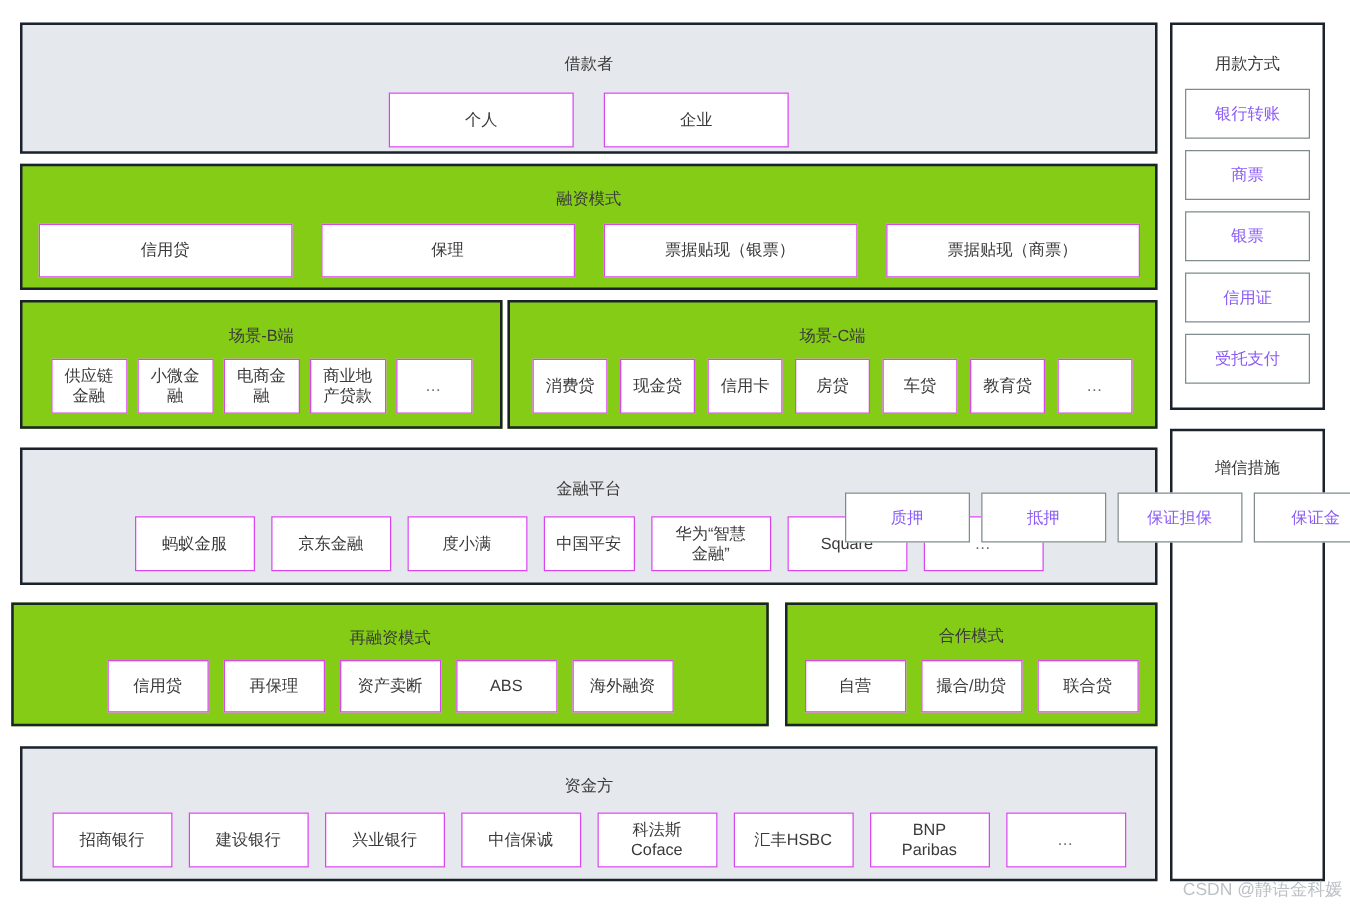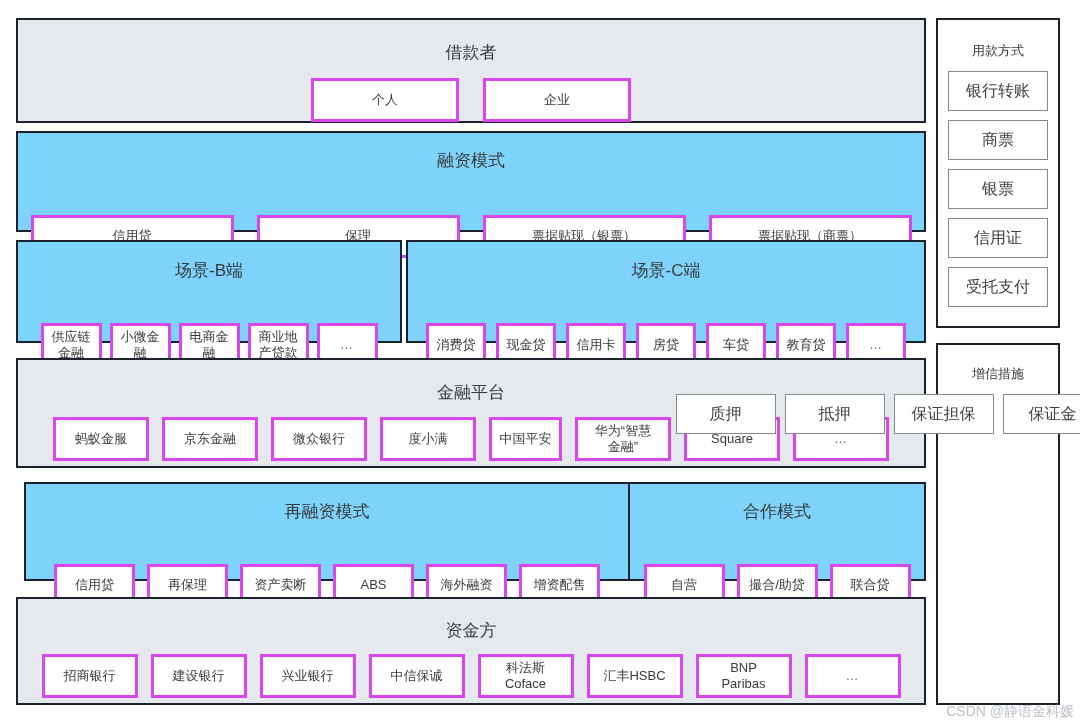--- a/index.html
+++ b/index.html
@@ -18,41 +18,41 @@
 
   
   .group {
     position: absolute;
     border: 2px solid #1b222c;
     display: flex;
     flex-direction: column;
     align-items: center;
   }
   .group.shaded { background: #e5e9ed; }
-  .group.plain  { background: #7dd3fc; gap: 32px; }
+  .group.plain  { background: #84cc16; }
 
   .group-title {
-    font-size: 17px;
+    font-size: 13px;
     color: #3a3a3a;
     line-height: 1;
     text-align: center;
     width: 100%;
   }
 
   
   .chips {
     display: flex;
     align-items: stretch;
     justify-content: flex-start;
   }
 
   
   .chip {
     background: #ffffff;
-    border: 3px solid #d946ef;
+    border: 1px solid #d946ef;
     display: flex;
     align-items: center;
     justify-content: center;
     text-align: center;
     font-size: 13px;
     color: #3a3a3a;
     line-height: 1.25;
     white-space: pre-line;
     padding: 2px 4px;
   }
@@ -72,22 +72,22 @@
     color: #3a3a3a;
     text-align: center;
     width: 100%;
   }
   .side-chip {
     background: #ffffff;
     border: 1px solid #7f8c8d;
     display: flex;
     align-items: center;
     justify-content: center;
-    font-size: 16px;
-    color: #404040;
+    font-size: 13px;
+    color: #8b5cf6;
     text-align: center;
   }
 
   
   .watermark {
     position: absolute;
     right: 6px; bottom: 2px;
     font-size: 14px;
     color: #b9bec4;
     opacity: .95;
@@ -144,44 +144,42 @@
       <div class="chip" style="width:60px;height:44px;">教育贷</div>
       <div class="chip dots" style="width:60px;height:44px;">…</div>
     </div>
   </div>
 
   <div class="group shaded" style="left:16px; top:358px; width:910px; height:110px;">
     <div class="group-title" style="margin-top:24px;">金融平台</div>
     <div class="chips" style="margin-top:16px; gap:13px;">
       <div class="chip" style="width:96px;height:44px;">蚂蚁金服</div>
       <div class="chip" style="width:96px;height:44px;">京东金融</div>
-      <div class="chip" style="width:96px;height:44px;">微众银行</div>
       <div class="chip" style="width:96px;height:44px;">度小满</div>
       <div class="chip" style="width:73px;height:44px;">中国平安</div>
       <div class="chip" style="width:96px;height:44px;">华为“智慧
 金融”</div>
       <div class="chip" style="width:96px;height:44px;">Square</div>
       <div class="chip dots" style="width:96px;height:44px;">…</div>
     </div>
   </div>
 
-  <div class="group plain" style="left:24px; top:482px; width:606px; height:99px;">
+  <div class="group plain" style="left:9px; top:482px; width:606px; height:99px;">
     <div class="group-title" style="margin-top:19px;">再融资模式</div>
     <div class="chips" style="margin-top:12px; gap:12px;">
       <div class="chip" style="width:81px;height:42px;">信用贷</div>
       <div class="chip" style="width:81px;height:42px;">再保理</div>
       <div class="chip" style="width:81px;height:42px;">资产卖断</div>
       <div class="chip" style="width:81px;height:42px;">ABS</div>
       <div class="chip" style="width:81px;height:42px;">海外融资</div>
-      <div class="chip" style="width:81px;height:42px;">增资配售</div>
     </div>
   </div>
 
   <div class="group plain" style="left:628px; top:482px; width:298px; height:99px;">
-    <div class="group-title" style="margin-top:19px;">合作模式</div>
+    <div class="group-title" style="margin-top:19px;font-family:Liberation Mono, monospace;">合作模式</div>
     <div class="chips" style="margin-top:12px; gap:12px;">
       <div class="chip" style="width:81px;height:42px;">自营</div>
       <div class="chip" style="width:81px;height:42px;">撮合/助贷</div>
       <div class="chip" style="width:81px;height:42px;">联合贷</div>
     </div>
   </div>
 
   <div class="group shaded" style="left:16px; top:597px; width:910px; height:108px;">
     <div class="group-title" style="margin-top:23px;">资金方</div>
     <div class="chips" style="margin-top:15px; gap:13px;">

